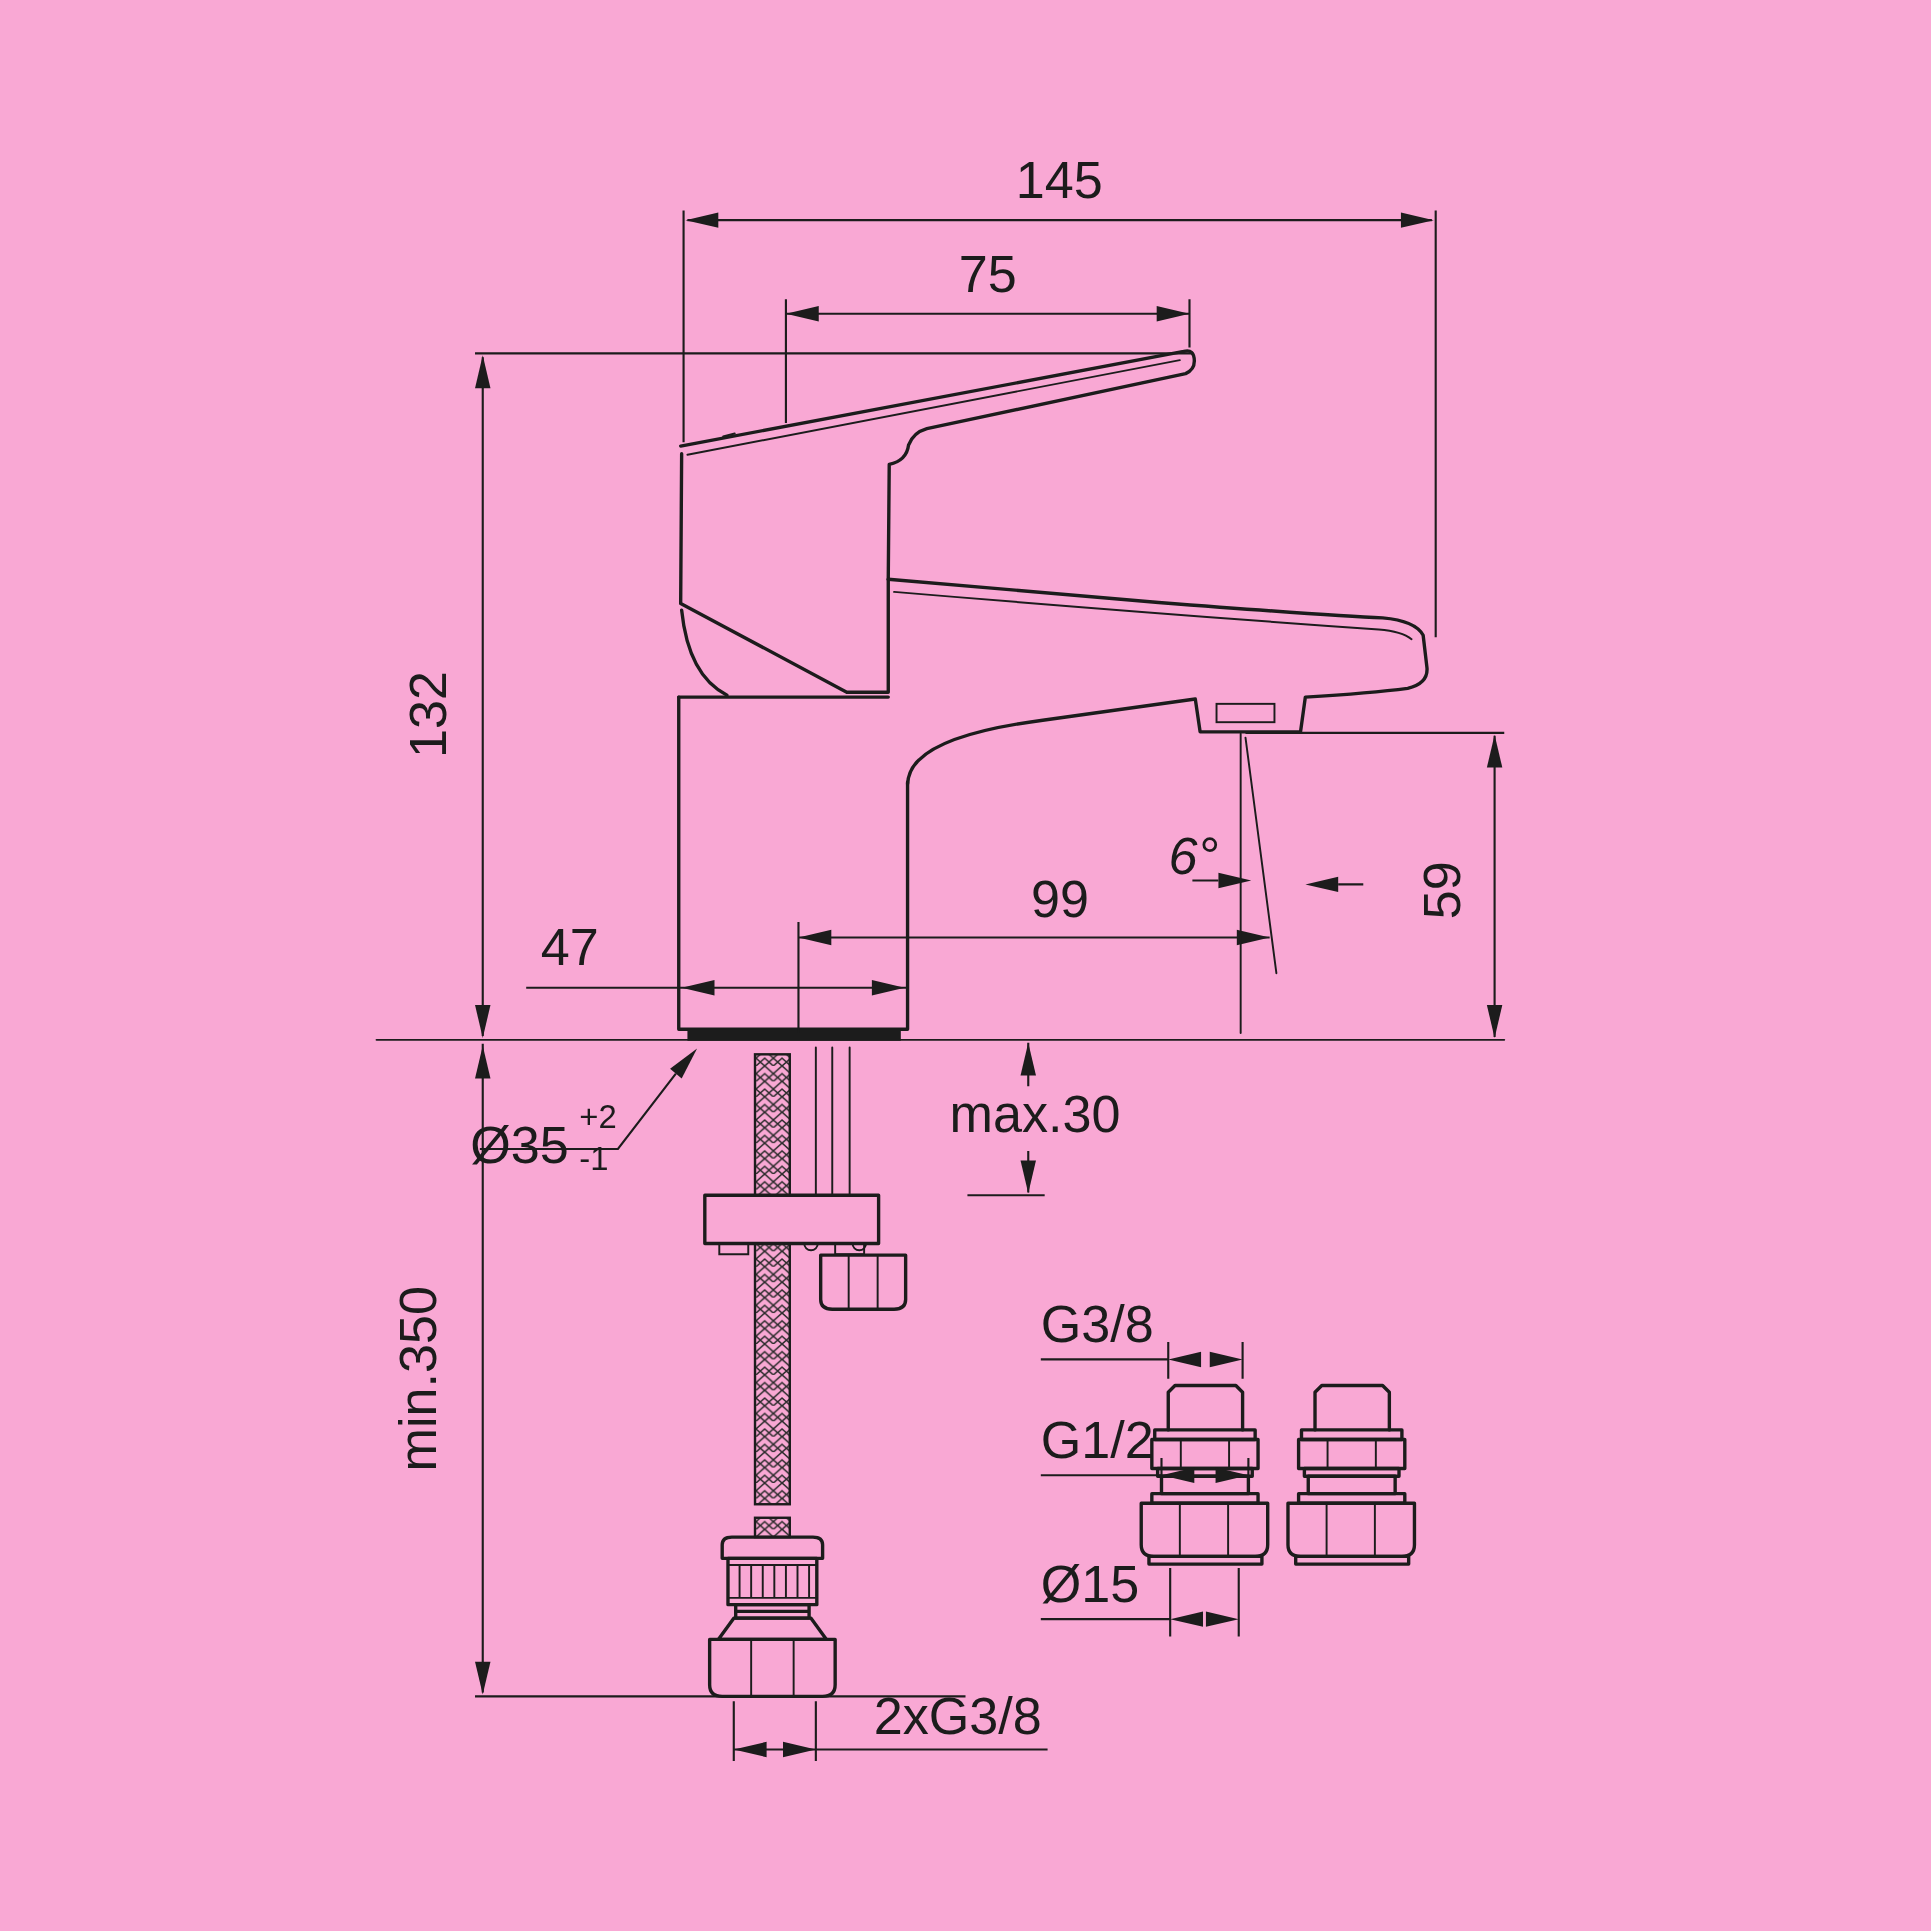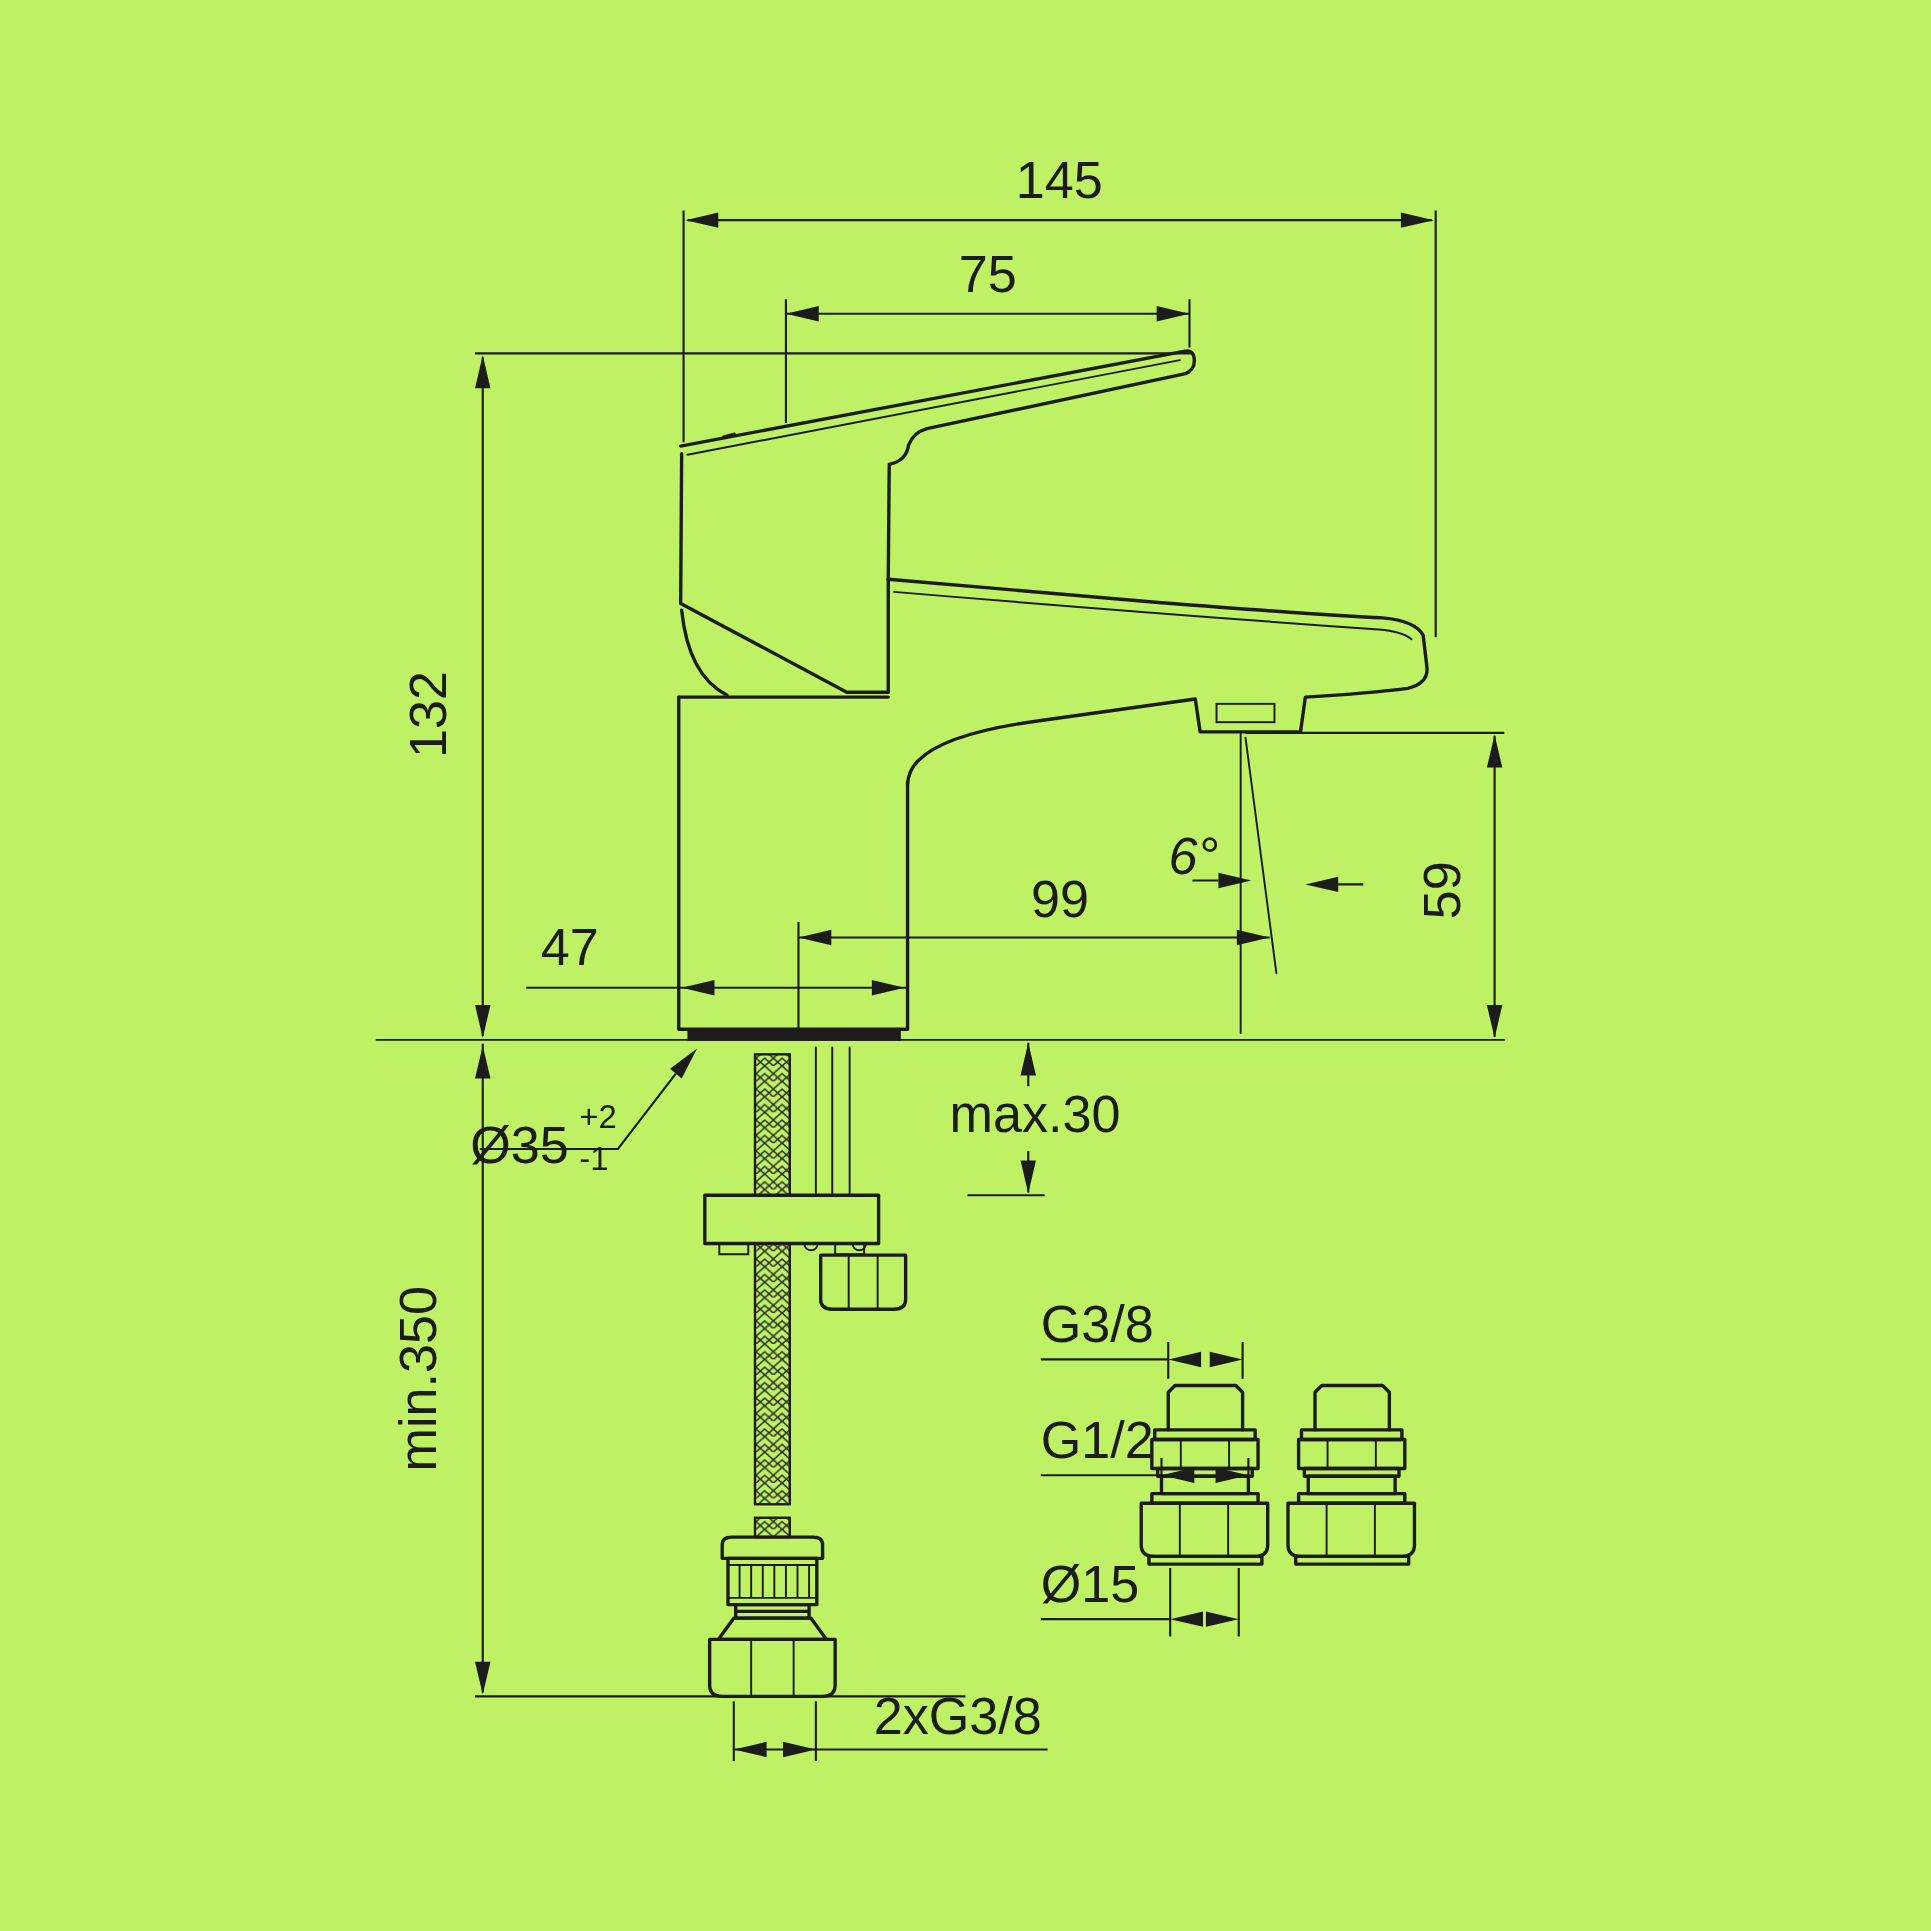--- a/index.html
+++ b/index.html
@@ -1,16 +1,16 @@
 <!DOCTYPE html>
 <html><head>
 <meta charset="utf-8">
 <style>
   html,body{margin:0;padding:0;background:#ffffff;}
-  .stage{width:1931px;height:1931px;background:#bef264;position:relative;font-family:"Liberation Sans",sans-serif;}
+  .stage{width:1931px;height:1931px;background:#f9a8d4;position:relative;font-family:"Liberation Sans",sans-serif;}
   svg{display:block;}
   text{font-family:"Liberation Sans","DejaVu Sans",sans-serif;fill:#1c1c1c;}
   .dim-text{font-size:54px;}
   .dim-text-small{font-size:34px;}
   .italic{font-style:italic;}
   .outline{fill:none;stroke:#1c1c1c;stroke-width:3.5;stroke-linecap:round;stroke-linejoin:round;}
   .thin{fill:none;stroke:#1c1c1c;stroke-width:2;stroke-linecap:round;}
   .dim{fill:none;stroke:#1c1c1c;stroke-width:2.2;}
   .arrow{fill:#1c1c1c;stroke:none;}
   .fill-dark{fill:#1c1c1c;stroke:none;}

